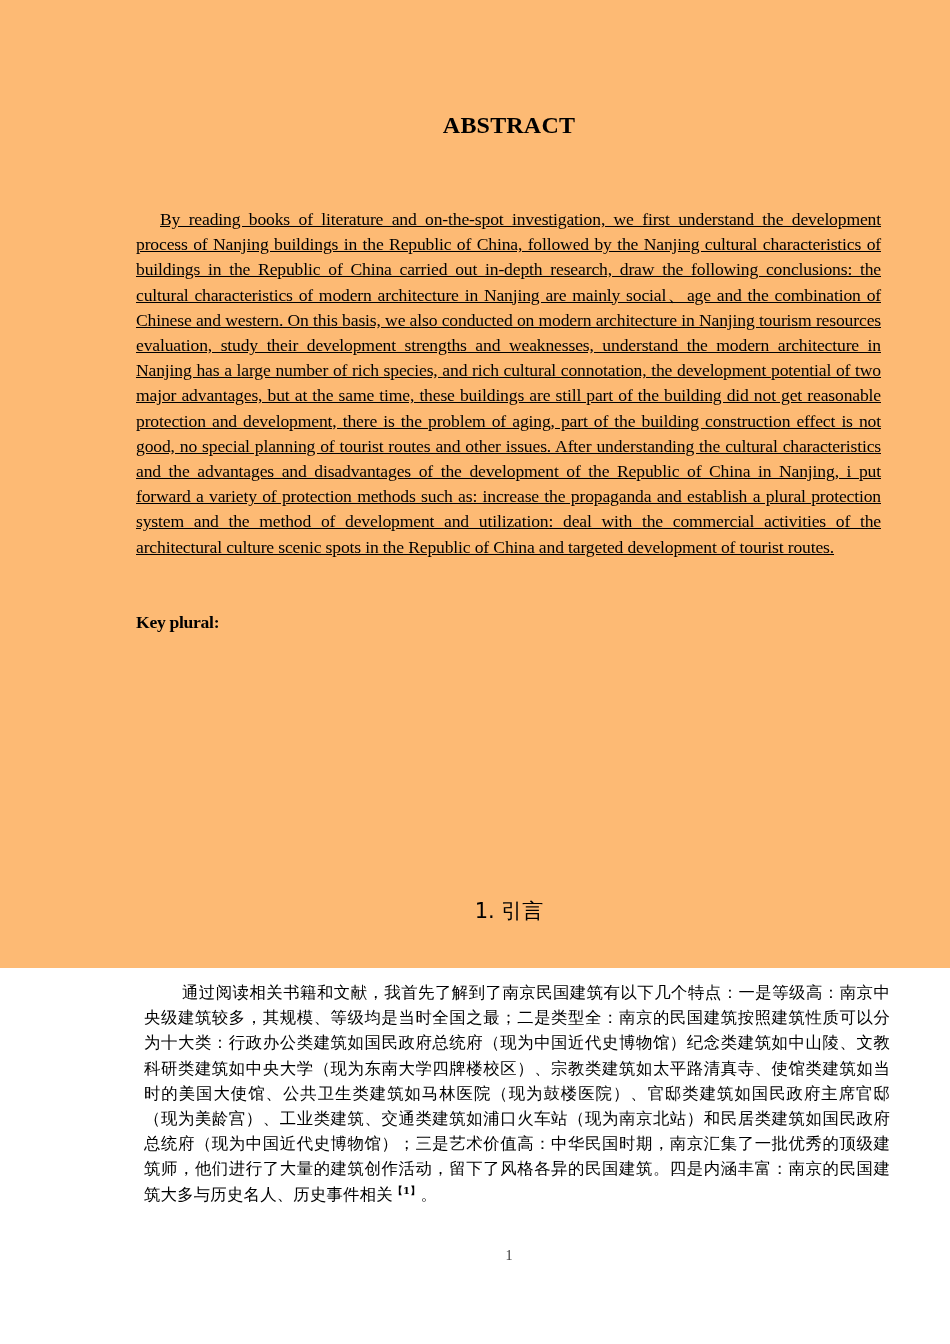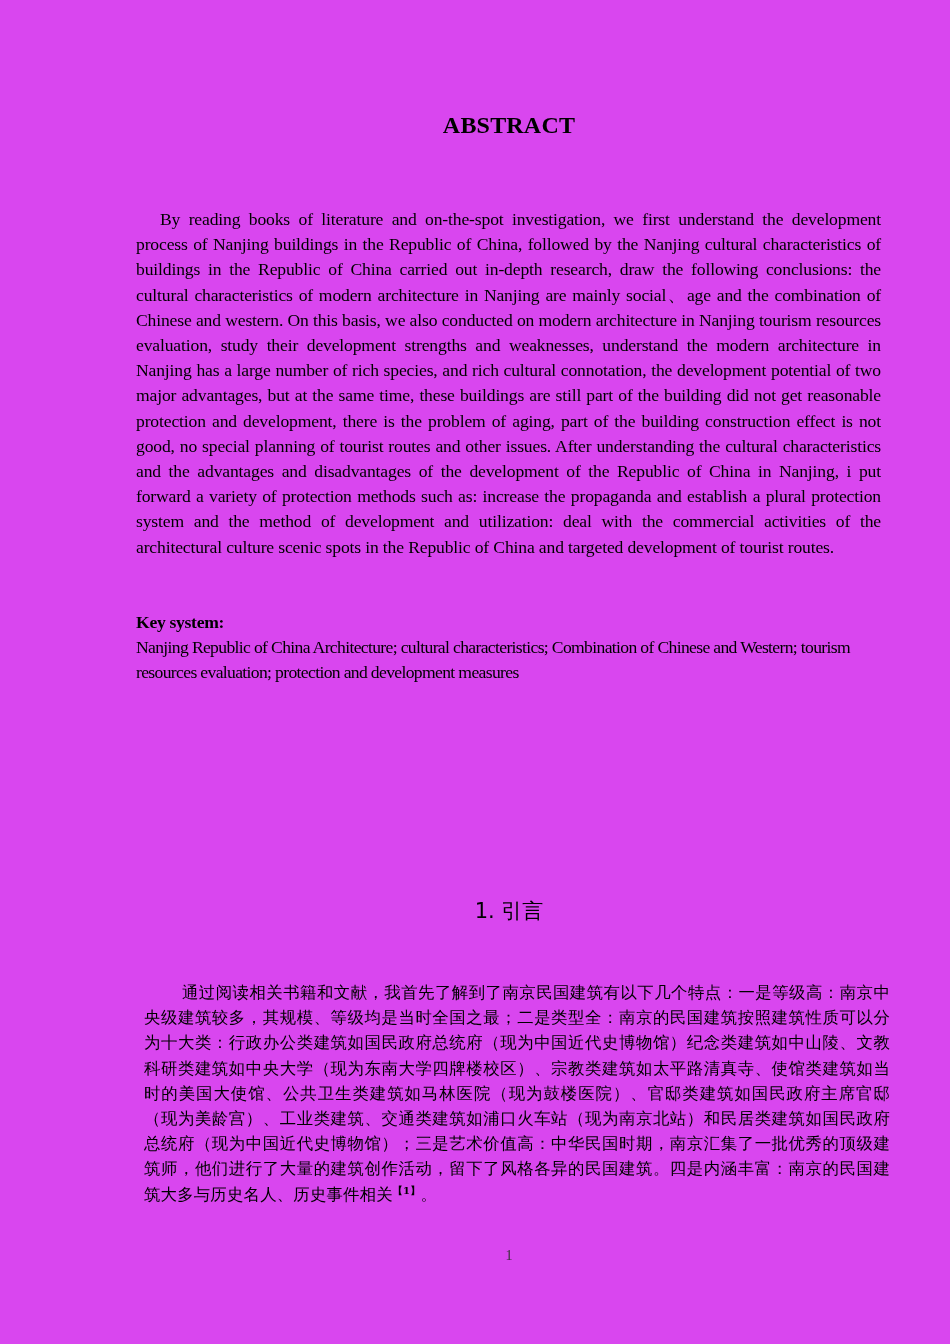--- a/index.html
+++ b/index.html
@@ -10,22 +10,22 @@
     body {
       width: 950px;
       height: 1344px;
       position: relative;
       overflow: hidden;
       color: #000000;
     }
     .page {
       position: absolute;
       left: 0; top: 0;
-      width: 950px; height: 1344px;
-      background: #d946ef;
+      width: 950px; height: 968px;
+      background: #fdba74;
     }
     .abstract-title {
       position: absolute;
       top: 112px;
       left: 0;
       width: 1018px;
       text-align: center;
       font-family: "Liberation Serif", serif;
       font-weight: bold;
       font-size: 24px;
@@ -36,20 +36,21 @@
       left: 136px;
       top: 207px;
       width: 745px;
       font-family: "Liberation Serif", serif;
       font-size: 17.6px;
       line-height: 25.2px;
       text-align: justify;
       text-indent: 24px;
       margin: 0;
       letter-spacing: -0.15px;
+      text-decoration: underline;
     }
     .keywords-label {
       position: absolute;
       left: 136px;
       top: 610px;
       font-family: "Liberation Serif", serif;
       font-weight: bold;
       font-size: 17.6px;
       line-height: 25px;
       letter-spacing: -0.3px;
@@ -107,23 +108,22 @@
   </style>
 </head>
 <body>
 
 <div class="page">
 
   <div class="abstract-title">ABSTRACT</div>
 
   <p class="abstract-body">By reading books of literature and on-the-spot investigation, we first understand the development process of Nanjing buildings in the Republic of China, followed by the Nanjing cultural characteristics of buildings in the Republic of China carried out in-depth research, draw the following conclusions: the cultural characteristics of modern architecture in Nanjing are mainly social、age and the combination of Chinese and western. On this basis, we also conducted on modern architecture in Nanjing tourism resources evaluation, study their development strengths and weaknesses, understand the modern architecture in Nanjing has a large number of rich species, and rich cultural connotation, the development potential of two major advantages, but at the same time, these buildings are still part of the building did not get reasonable protection and development, there is the problem of aging, part of the building construction effect is not good, no special planning of tourist routes and other issues. After understanding the cultural characteristics and the advantages and disadvantages of the development of the Republic of China in Nanjing, i put forward a variety of protection methods such as: increase the propaganda and establish a plural protection system and the method of development and utilization: deal with the commercial activities of the architectural culture scenic spots in the Republic of China and targeted development of tourist routes.</p>
 
-  <div class="keywords-label">Key system:</div>
+  <div class="keywords-label">Key plural:</div>
 
-  <p class="keywords-text">Nanjing Republic of China Architecture; cultural characteristics; Combination of Chinese and Western; tourism resources evaluation; protection and development measures</p>
 
   <div class="section-heading">1. 引言</div>
 
   <p class="intro-body"><span>通过阅读相关书籍和文献，我首先了解到了南京民国建筑有以下几个特点：一是等级高：南京中央级建筑较多，其规模、等级均是当时全国之最；二是类型全：南京的民国建筑按照建筑性质可以分为十大类：行政办公类建筑如国民政府总统府（现为中国近代史博物馆）纪念类建筑如中山陵、文教科研类建筑如中央大学（现为东南大学四牌楼校区）、宗教类建筑如太平路清真寺、使馆类建筑如当时的美国大使馆、公共卫生类建筑如马林医院（现为鼓楼医院）、官邸类建筑如国民政府主席官邸（现为美龄宫）、工业类建筑、交通类建筑如浦口火车站（现为南京北站）和民居类建筑如国民政府总统府（现为中国近代史博物馆）；三是艺术价值高：中华民国时期，南京汇集了一批优秀的顶级建筑师，他们进行了大量的建筑创作活动，留下了风格各异的民国建筑。四是内涵丰富：南京的民国建筑大多与历史名人、历史事件相关</span><span class="citation">【1】</span><span>。</span></p>
 
   <div class="page-number">1</div>
 
 </div>
 
 </body></html>

